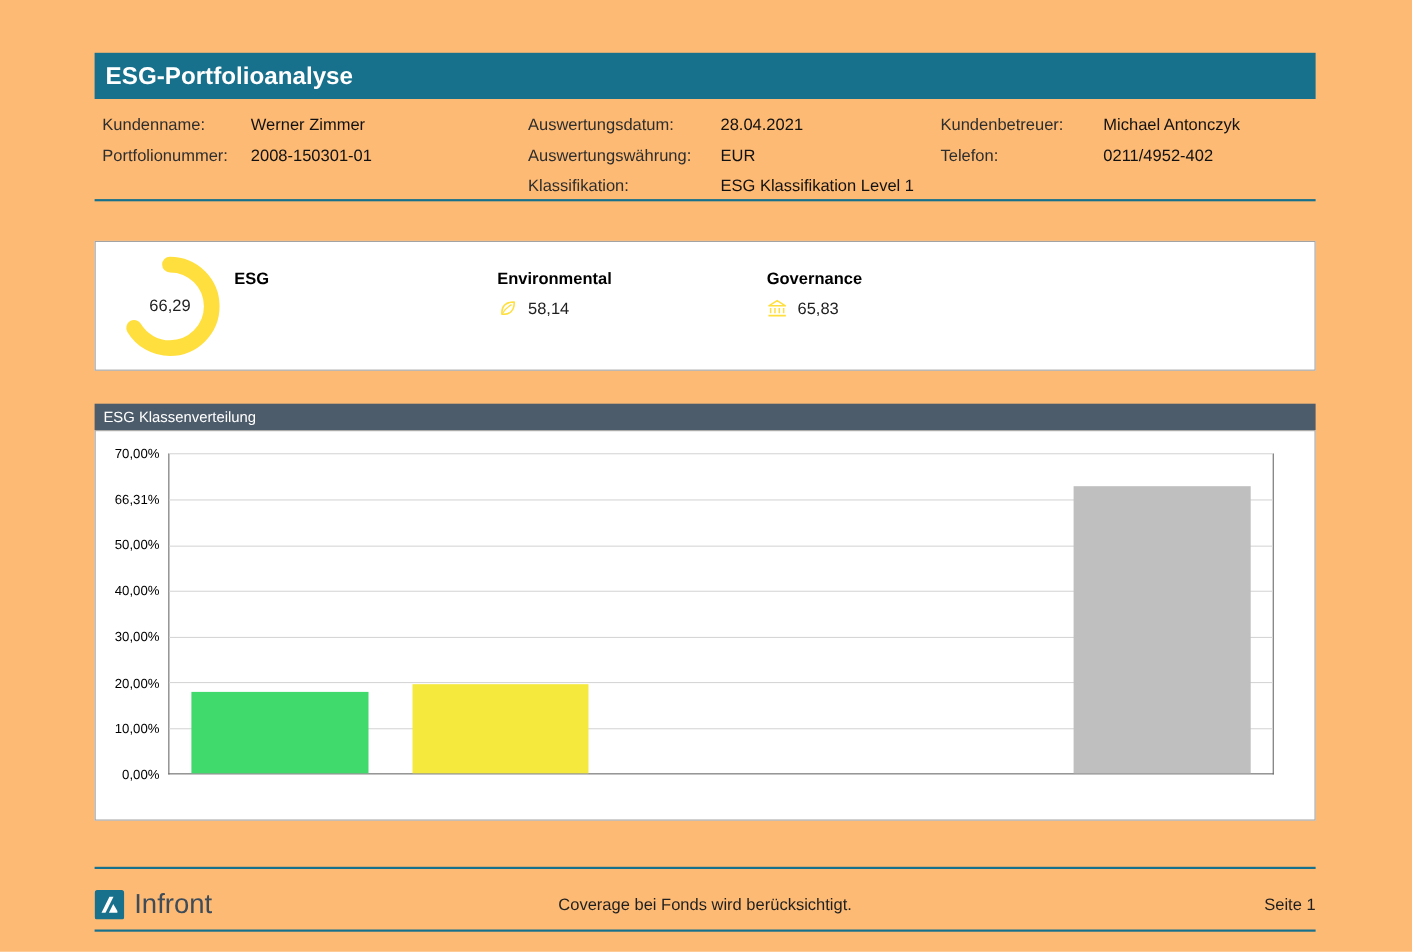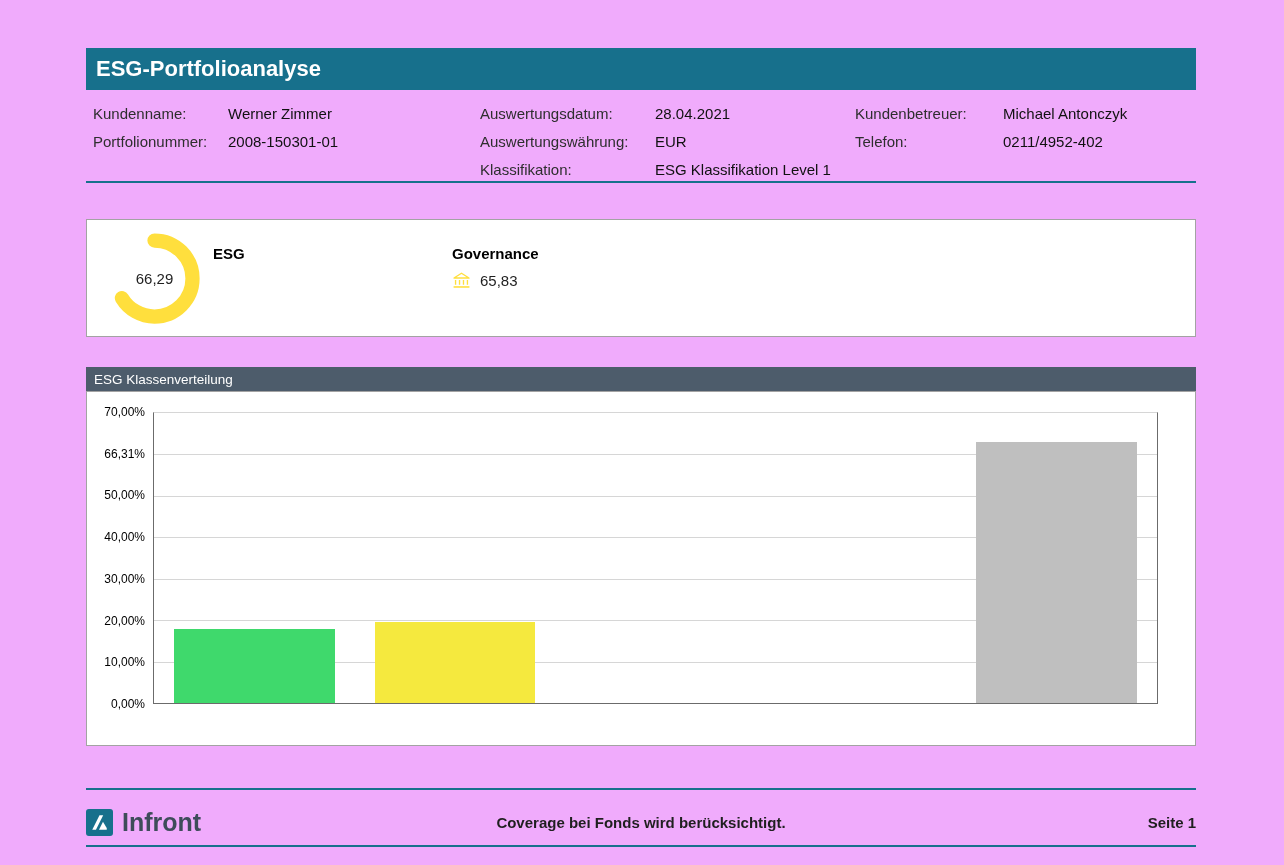--- a/index.html
+++ b/index.html
@@ -5,21 +5,21 @@
   :root{
     --teal:#17708C; --slate:#4D5C6B; --yellow:#FFDF3D;
     --green:#3FD96C; --bar-yellow:#F5E93E; --gray:#BFBFBF;
   }
   *{box-sizing:border-box;}
   html,body{margin:0;padding:0;}
   body{
     width:1284px;height:865px;background:#fff;
     font-family:"Liberation Sans",sans-serif;color:#1f1f1f;
   }
-  .page{position:relative;width:1284px;height:865px;background:#f0abfc;overflow:hidden;padding-left:12px;}
+  .page{position:relative;width:1284px;height:865px;background:#fdba74;overflow:hidden;padding-left:12px;}
 
   
   .title-bar{position:absolute;left:86px;top:48px;width:1110px;height:42px;
     background:var(--teal);display:flex;align-items:center;}
   .title-bar .t{color:#fff;font-size:22px;font-weight:bold;padding-left:10px;}
 
   
   .info-grid{position:absolute;left:86px;top:99px;width:1110px;display:grid;
     grid-template-columns:135px 252px 175px 200px 148px auto;grid-auto-rows:28px;
     align-items:center;font-size:15px;padding-left:7px;}
@@ -67,21 +67,21 @@
   .gridline{position:absolute;left:0;right:0;height:1px;background:#d6d6d6;}
   .bars{position:absolute;left:0;right:0;top:0;bottom:0;display:flex;align-items:flex-end;}
   .bar-slot{flex:1;height:100%;display:flex;align-items:flex-end;justify-content:center;}
   .bar{width:80%;}
   .ylabels{position:absolute;left:0;top:20px;width:58px;height:292px;}
   .ytick{position:absolute;left:0;width:58px;text-align:right;font-size:12px;color:#000;}
   .xlabels{position:absolute;left:66px;top:320px;width:1005px;display:flex;}
   .xtick{flex:1;text-align:center;font-size:11px;color:#000;}
 
   
-  .footer{position:absolute;left:86px;top:799px;width:1110px;height:46px;display:flex;align-items:center;font-weight:bold;}
+  .footer{position:absolute;left:86px;top:799px;width:1110px;height:46px;display:flex;align-items:center;}
   .logo{display:flex;align-items:center;gap:9px;z-index:2;}
   .lr{fill:var(--teal);}
   .lp{fill:#fff;}
   .logo-text{font-size:25px;color:#3E4C5A;}
   .footer-note{position:absolute;left:0;right:0;text-align:center;font-size:15px;color:#1f1f1f;}
   .footer-page{margin-left:auto;font-size:15px;z-index:2;color:#1f1f1f;text-align:center;}
 </style>
 </head>
 <body>
 
@@ -122,20 +122,32 @@
       <svg width="95" height="95" viewBox="0 0 100 100">
         <circle class="donut-arc" cx="50" cy="50" r="40" fill="none" stroke-width="15" stroke-linecap="round" transform="rotate(-90 50 50)" stroke-dasharray="166.60 251.33"></circle>
       </svg>
       <span class="donut-value">66,29</span>
     </div>
 
     <div class="esg-col">
       <span class="metric-label">ESG</span>
     </div>
 
+    <div class="metric-col" id="metric-env">
+      <span class="metric-label">Environmental</span>
+      <div class="metric-value-row">
+        <span class="metric-icon">
+          <svg width="19" height="19" viewBox="0 0 24 24" fill="none" stroke="currentColor" stroke-width="1.8" stroke-linejoin="round">
+            <path d="M5.5 18.5 C4.5 9 10 4.5 19.5 4.5 C20 14.5 14 19.5 5.5 18.5 Z"></path>
+            <path d="M5.5 18.5 C8.5 13.5 12 10 16.5 7.5" stroke-width="1.4"></path>
+          </svg>
+        </span>
+        <span class="metric-value">58,14</span>
+      </div>
+    </div>
 
 
     <div class="metric-col" id="metric-gov">
       <span class="metric-label">Governance</span>
       <div class="metric-value-row">
         <span class="metric-icon">
           <svg width="19" height="18" viewBox="0 0 24 22" fill="none" stroke="currentColor" stroke-width="1.7">
             <path d="M2.5 8.5 L12 2.5 L21.5 8.5 Z" stroke-linejoin="round"></path>
             <line x1="4.5" y1="11" x2="4.5" y2="17"></line>
             <line x1="9.5" y1="11" x2="9.5" y2="17"></line>

